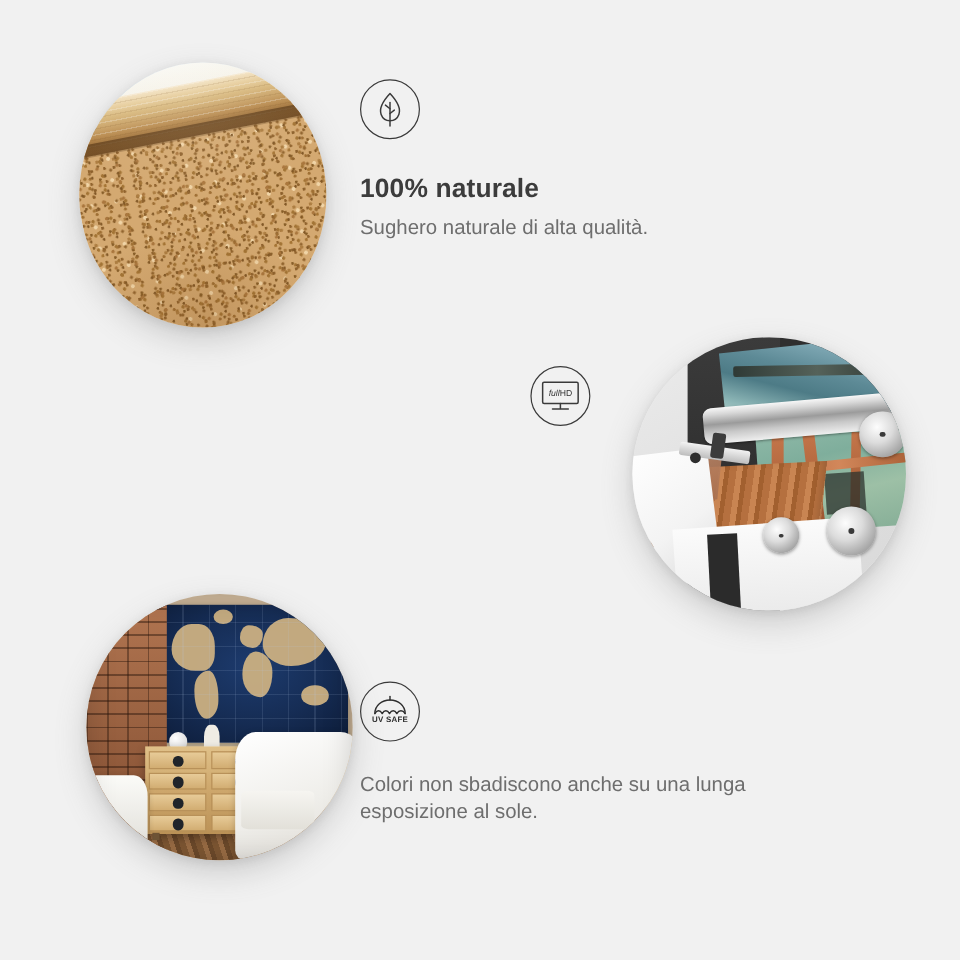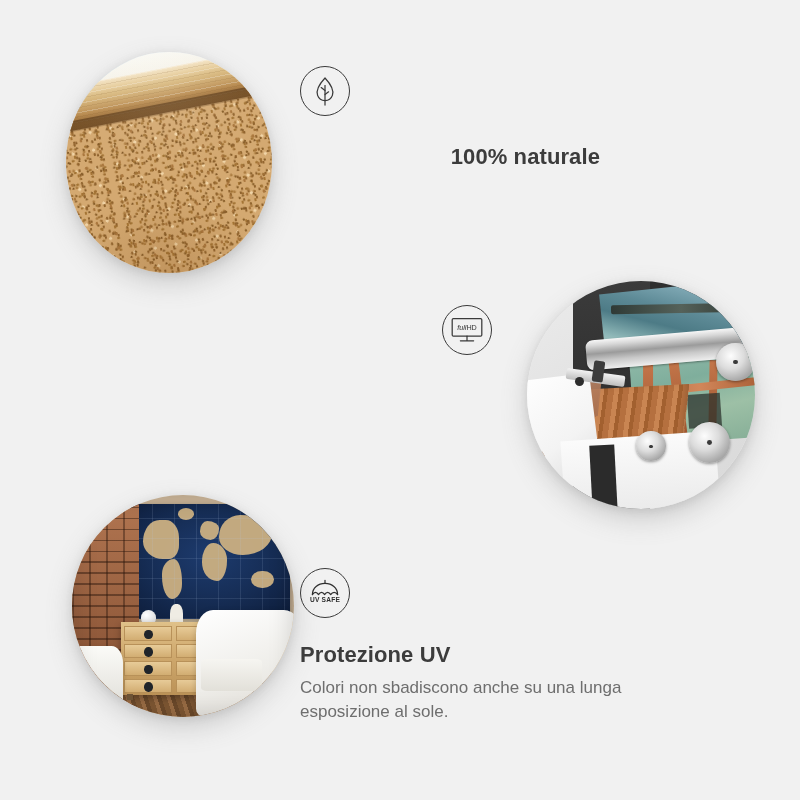--- a/index.html
+++ b/index.html
@@ -236,21 +236,21 @@
   }
   .f-title{
     font-size:22px;font-weight:bold;color:#3c3c3c;
     margin:0;letter-spacing:.1px;line-height:1.2;
   }
   .f-desc{
     font-size:17px;color:#6e6e6e;margin:0;line-height:1.36;
     font-weight:400;
   }
 
-  #feature-natural{left:300px;top:66px;width:300px;text-align:right;}
+  #feature-natural{left:300px;top:66px;width:300px;text-align:left;}
   #feature-natural .icon-circle{margin:0 0 28px 0;}
   #feature-natural .f-title{margin-bottom:8px;}
 
   #feature-print{left:190px;top:305px;width:302px;text-align:right;text-decoration:underline;}
   #feature-print .icon-circle{margin:0 0 22px auto;}
   #feature-print .f-title{margin-bottom:7px;}
   #feature-print .f-desc{text-align:center;}
 
   #feature-uv{left:300px;top:568px;width:360px;text-align:left;}
   #feature-uv .icon-circle{margin:0 0 24px 0;}
@@ -351,20 +351,21 @@
   <div class="feature" id="feature-natural">
     <div class="icon-circle">
       <svg class="leaf-svg" width="28" height="30" viewBox="0 0 28 30" fill="none" stroke="#3a3a3a" stroke-width="1.25" stroke-linecap="round" stroke-linejoin="round">
         <path d="M14 2 C7 9.5 5.2 15.5 6.6 19.4 C7.9 23 10.7 24.6 14 24.6 C17.3 24.6 20.1 23 21.4 19.4 C22.8 15.5 21 9.5 14 2 Z"></path>
         <path d="M14 9.5 V29"></path>
         <path d="M14 14.6 L10.2 11.6"></path>
         <path d="M14 18.6 L17.6 15.8"></path>
       </svg>
     </div>
     <h2 class="f-title">100% naturale</h2>
+    <p class="f-desc">Sughero naturale di alta qualità.</p>
   </div>
 
   <div class="feature" id="feature-print">
     <div class="icon-circle">
       <svg class="mon-svg" width="34" height="30" viewBox="0 0 34 30" fill="none" stroke="#3a3a3a" stroke-width="1.25" stroke-linecap="round" stroke-linejoin="round">
         <rect x="2.2" y="3.6" width="29.6" height="17.6" rx="1.2"></rect>
         <path d="M17 21.2 V25.4"></path>
         <path d="M10.4 25.8 H23.6"></path>
         <text class="fullhd-text" x="17" y="14.9" text-anchor="middle" stroke="none" font-family="'Liberation Sans', sans-serif" font-size="8">
           <tspan class="fullhd-i" font-style="italic">full</tspan><tspan>HD</tspan>
@@ -376,17 +377,16 @@
   <div class="feature" id="feature-uv">
     <div class="icon-circle">
       <svg class="umb-svg" width="34" height="32" viewBox="0 0 34 32" fill="none" stroke="#2f2f2f" stroke-width="1.2" stroke-linecap="round" stroke-linejoin="round">
         <path d="M17 3.4 V6.4"></path>
         <path d="M4.4 17.6 C4.4 10.9 10.1 6.4 17 6.4 C23.9 6.4 29.6 10.9 29.6 17.6"></path>
         <path d="M4.4 17.6 C6.2 14.6 8.7 14.6 10.5 17.6 C12.3 14.6 14.8 14.6 16.6 17.6
                  C18.4 14.6 20.9 14.6 22.7 17.6 C24.5 14.6 27.8 14.6 29.6 17.6"></path>
         <text class="uvsafe-text" x="17" y="24.6" text-anchor="middle" stroke="none" font-family="'Liberation Sans', sans-serif" font-size="6.4" font-weight="bold">UV SAFE</text>
       </svg>
     </div>
-    <h2 class="f-title">Protezione UV</h2>
     <p class="f-desc">Colori non sbadiscono anche su una lunga esposizione al sole.</p>
   </div>
 
 </div>
 
 </body></html>

